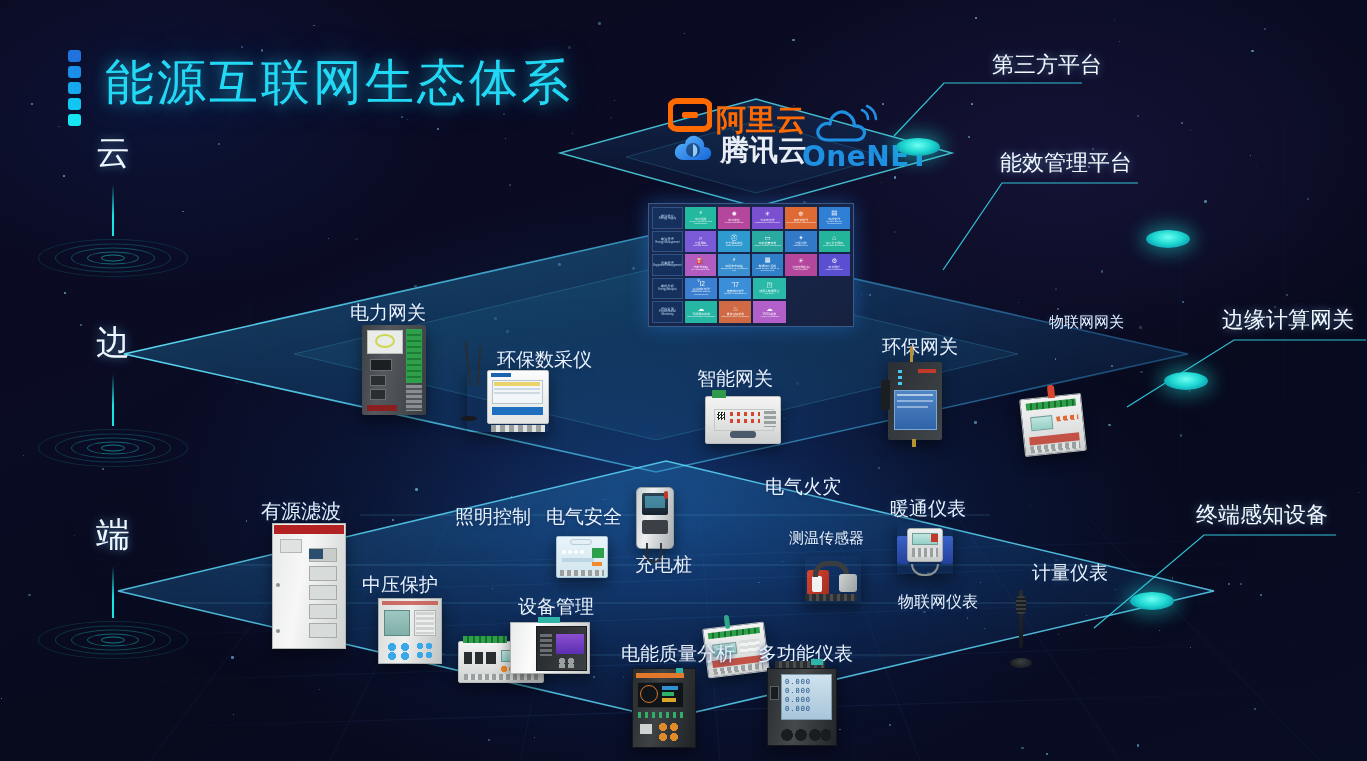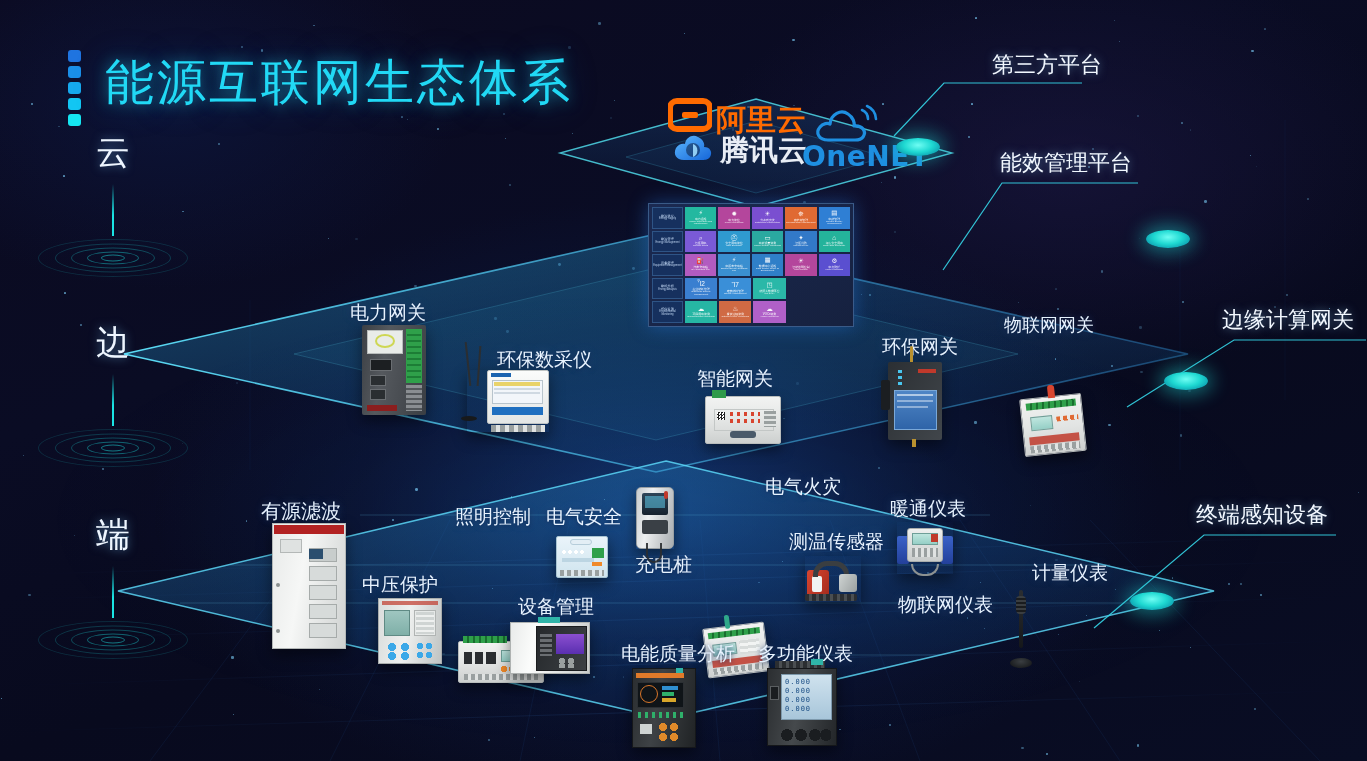--- a/index.html
+++ b/index.html
@@ -634,21 +634,21 @@
     <div style="position:absolute; left:10px; top:14px; width:4px; height:3px; background:#49c7f0;"></div>
     <div style="position:absolute; left:10px; top:20px; width:4px; height:3px; background:#49c7f0;"></div>
     <div style="position:absolute; left:30px; top:7px; width:18px; height:4px; background:#c0392b;"></div>
     <div style="position:absolute; left:6px; top:28px; right:5px; bottom:10px; background:linear-gradient(180deg,#4f86c6,#2f64a8); border:1px solid #7aa8d8;"></div>
     <div style="position:absolute; left:9px; top:32px; right:9px; height:2px; background:#dce8f5; opacity:.7;"></div>
     <div style="position:absolute; left:9px; top:38px; right:9px; height:2px; background:#dce8f5; opacity:.5;"></div>
     <div style="position:absolute; left:9px; top:44px; right:14px; height:2px; background:#dce8f5; opacity:.5;"></div>
     <div style="position:absolute; left:24px; bottom:-7px; width:4px; height:8px; background:#b9912f;"></div>
   </div>
 
-  <div class="dev-label" style="left:1004px; top:313px; font-size:18px;text-align:right;">物联网网关</div>
+  <div class="dev-label" style="left:1049px; top:313px; font-size:15px;text-align:right;">物联网网关</div>
   <div class="dev din shadow-soft" style="left:1022px; top:348px; width:62px; height:58px; transform:rotate(-6deg);">
     <div style="position:absolute; left:28px; top:-12px; width:7px; height:13px; background:#d8452f; border-radius:3px 3px 0 0;"></div>
     <div style="position:absolute; left:5px; top:4px; right:5px; height:7px; background:repeating-linear-gradient(90deg,#2fa04a 0 4px,#186e2e 4px 6px);"></div>
     <div style="position:absolute; left:8px; top:18px; width:22px; height:14px; background:linear-gradient(180deg,#bfe6df,#95cfc6); border:1px solid #6f9f98;"></div>
     <div style="position:absolute; left:34px; top:20px; width:22px; height:5px; background:repeating-linear-gradient(90deg,#e06a33 0 4px,transparent 4px 7px);"></div>
     <div style="position:absolute; left:5px; top:38px; right:5px; height:8px; background:#c0392b; opacity:.85;"></div>
     <div style="position:absolute; left:5px; bottom:2px; right:5px; height:7px; background:repeating-linear-gradient(90deg,#9aa0a0 0 4px,#e0e3e2 4px 7px);"></div>
   </div>
 
   <div class="dev-label" style="left:261px; top:498px; font-size:20px;">有源滤波</div>
@@ -744,21 +744,21 @@
   <div class="dev-label" style="left:765px; top:474px; font-size:19px;">电气火灾</div>
   <div class="dev din shadow-soft" style="left:705px; top:477px; width:62px; height:50px; transform:rotate(-7deg);">
     <div style="position:absolute; left:22px; top:-12px; width:5px; height:14px; background:#2fa88a; border-radius:3px;"></div>
     <div style="position:absolute; left:4px; top:4px; right:4px; height:6px; background:repeating-linear-gradient(90deg,#2fa04a 0 4px,#186e2e 4px 6px);"></div>
     <div style="position:absolute; left:7px; top:16px; width:24px; height:12px; background:linear-gradient(180deg,#bfe6df,#95cfc6); border:1px solid #6f9f98;"></div>
     <div style="position:absolute; left:34px; top:15px; width:20px; height:14px; background:repeating-linear-gradient(180deg,#d8dcdb 0 3px,#f2f4f3 3px 6px);"></div>
     <div style="position:absolute; left:5px; top:32px; right:5px; height:7px; background:#c0392b; opacity:.85;"></div>
     <div style="position:absolute; left:5px; bottom:2px; right:5px; height:6px; background:repeating-linear-gradient(90deg,#9aa0a0 0 4px,#e0e3e2 4px 7px);"></div>
   </div>
 
-  <div class="dev-label" style="left:789px; top:529px; font-size:19px;">测温传感器</div>
+  <div class="dev-label" style="left:789px; top:529px; font-size:15px;">测温传感器</div>
   <div class="dev shadow-soft" style="left:805px; top:556px; width:56px; height:46px;">
     <div style="position:absolute; left:2px; top:14px; width:22px; height:30px; background:linear-gradient(120deg,#d8452f,#a12a1c); border-radius:3px;"></div>
     <div style="position:absolute; left:7px; top:20px; width:10px; height:16px; background:#f0f3f2; border-radius:2px;"></div>
     <div style="position:absolute; left:8px; top:5px; width:36px; height:16px; border:5px solid #3a3e41; border-bottom:none; border-radius:14px 14px 0 0;"></div>
     <div style="position:absolute; left:34px; top:18px; width:18px; height:18px; background:linear-gradient(120deg,#cfd4d3,#9aa0a0); border-radius:3px;"></div>
     <div style="position:absolute; left:0px; top:38px; width:52px; height:7px; background:repeating-linear-gradient(90deg,#2b2e31 0 4px,#4a4e51 4px 7px); border-radius:2px;"></div>
   </div>
 
   <div class="dev-label" style="left:890px; top:496px; font-size:19px;">暖通仪表</div>
   <div class="dev shadow-soft" style="left:897px; top:522px; width:56px; height:52px;">
@@ -801,21 +801,21 @@
       0.000<br>0.000<br>0.000<br>0.000
     </div>
     <div style="position:absolute; left:3px; top:18px; width:9px; height:14px; background:#1a1d20; border:1px solid #5a5e61;"></div>
     <div style="position:absolute; left:12px; bottom:4px; right:6px; height:14px; background:
       radial-gradient(circle 6px at 8px 7px,#1a1d20 0 100%,transparent 0),
       radial-gradient(circle 6px at 22px 7px,#1a1d20 0 100%,transparent 0),
       radial-gradient(circle 6px at 36px 7px,#1a1d20 0 100%,transparent 0),
       radial-gradient(circle 6px at 47px 7px,#1a1d20 0 100%,transparent 0);"></div>
   </div>
 
-  <div class="dev-label" style="left:898px; top:592px; font-size:19px;">物联网仪表</div>
+  <div class="dev-label" style="left:898px; top:592px; font-size:16px;">物联网仪表</div>
   <div class="dev" style="left:1010px; top:590px; width:22px; height:78px;">
     <div style="position:absolute; left:9px; top:0; width:4px; height:58px; background:linear-gradient(180deg,#2b2e31,#15171a); border-radius:2px;"></div>
     <div style="position:absolute; left:6px; top:6px; width:10px; height:18px; background:repeating-linear-gradient(180deg,#3a3e41 0 2px,#1a1c1e 2px 4px); border-radius:4px;"></div>
     <div style="position:absolute; left:0; bottom:0; width:22px; height:10px; background:radial-gradient(ellipse at 50% 35%,#3a3e41,#101214); border-radius:50%;"></div>
   </div>
 
   <div class="dev-label" style="left:1032px; top:560px; font-size:19px;">计量仪表</div>
 
 </div>
 

